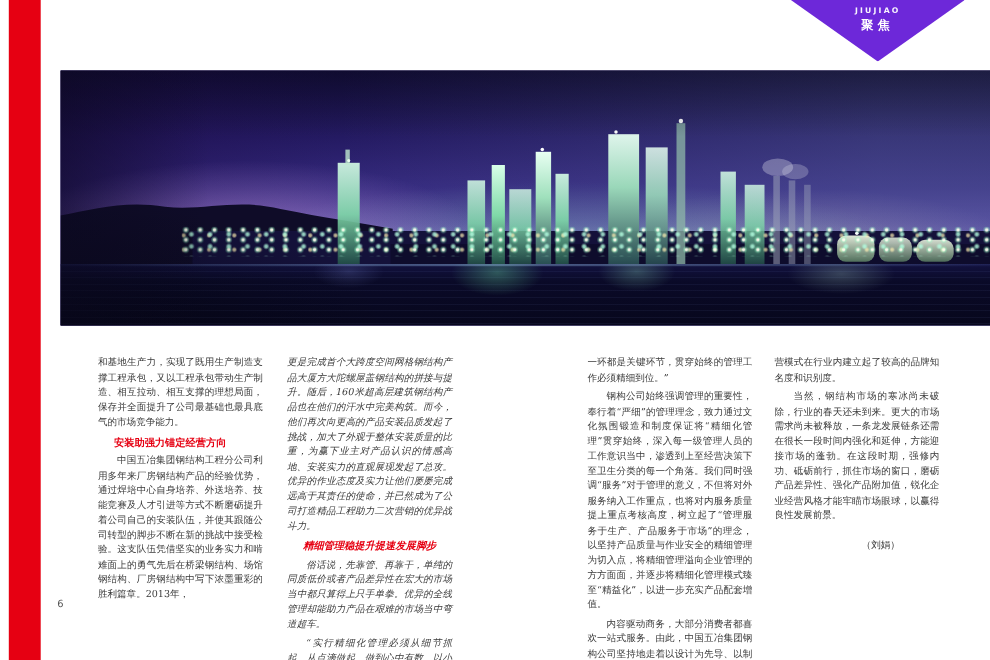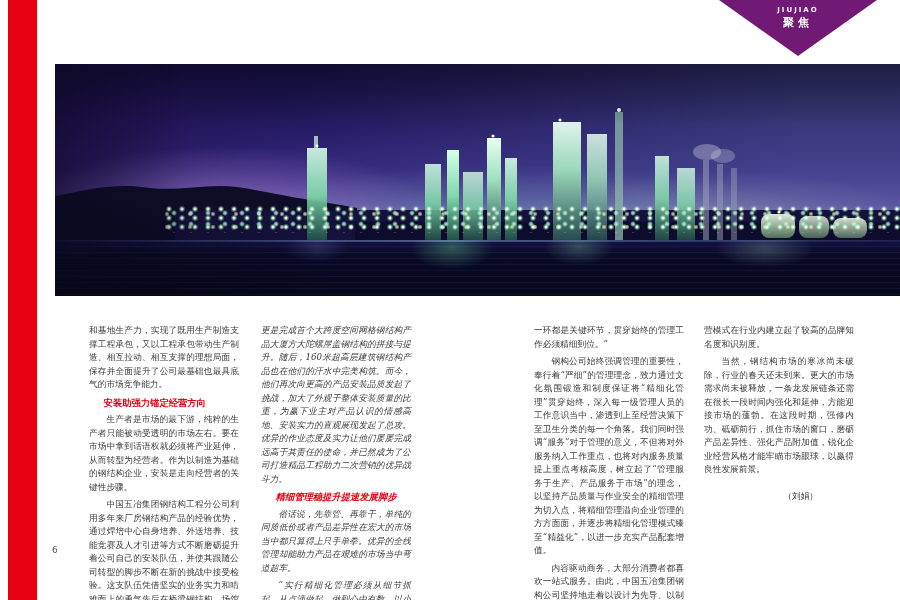--- a/index.html
+++ b/index.html
@@ -7,21 +7,21 @@
     width:900px;height:600px;position:relative;background:#ffffff;
     font-family:"DejaVu Serif","Liberation Serif",serif;
     overflow:hidden;
   }
   
   .spine{position:absolute;left:8px;top:0;width:29px;height:600px;background:#e60012;}
 
   
   .corner{
     position:absolute;left:719px;top:0;width:158px;height:56px;
-    background:#701a75;
+    background:#6d28d9;
     clip-path:polygon(0 0,100% 0,50% 100%);
     text-align:center;color:#fff;
   }
   .corner .latin{display:block;margin-top:6px;font-family:"DejaVu Sans","Liberation Sans",sans-serif;
     font-size:7px;letter-spacing:2px;font-weight:bold;opacity:.95;}
   .corner .cn{display:block;margin-top:1px;font-size:11px;font-weight:bold;letter-spacing:4px;}
 
   
   .photo{position:absolute;left:55px;top:64px;width:845px;height:232px;overflow:hidden;background:#1a1248;}
   .sky{position:absolute;inset:0;
@@ -138,21 +138,20 @@
       <circle cx="724" cy="148" r="1.6" fill="#fff"></circle>
   </svg>
   <div class="lightband"></div>
   <div class="water"></div>
   <div class="vignette"></div>
 </div>
 
 <div class="col c1">
   <p>和基地生产力，实现了既用生产制造支撑工程承包，又以工程承包带动生产制造、相互拉动、相互支撑的理想局面，保存并全面提升了公司最基础也最具底气的市场竞争能力。</p>
   <h3>安装助强力锚定经营方向</h3>
-  <p class="ind">生产者是市场的最下游，纯粹的生产者只能被动受透明的市场左右。要在市场中拿到话语权就必须将产业延伸，从而转型为经营者。作为以制造为基础的钢结构企业，安装是走向经营者的关键性步骤。</p>
   <p class="ind">中国五冶集团钢结构工程分公司利用多年来厂房钢结构产品的经验优势，通过焊培中心自身培养、外送培养、技能竞赛及人才引进等方式不断磨砺提升着公司自己的安装队伍，并使其跟随公司转型的脚步不断在新的挑战中接受检验。这支队伍凭借坚实的业务实力和啃难面上的勇气先后在桥梁钢结构、场馆钢结构、厂房钢结构中写下浓墨重彩的胜利篇章。2013年，</p>
 </div>
 
 <div class="col c2">
   <p>更是完成首个大跨度空间网格钢结构产品大厦方大陀螺屋盖钢结构的拼接与提升。随后，160米超高层建筑钢结构产品也在他们的汗水中完美构筑。而今，他们再次向更高的产品安装品质发起了挑战，加大了外观于整体安装质量的比重，为赢下业主对产品认识的情感高地、安装实力的直观展现发起了总攻。优异的作业态度及实力让他们屡屡完成远高于其责任的使命，并已然成为了公司打造精品工程助力二次营销的优异战斗力。</p>
   <h3>精细管理稳提升提速发展脚步</h3>
   <p class="ind">俗话说，先靠管、再靠干，单纯的同质低价或者产品差异性在宏大的市场当中都只算得上只手单拳。优异的全线管理却能助力产品在艰难的市场当中弯道超车。</p>
   <p class="ind">“实行精细化管理必须从细节抓起，从点滴做起，做到心中有数，以小见大。”公司经理杨理民介绍说，“从前期市场接触到最终的售后服务，在这段时期</p>
 </div>
 

